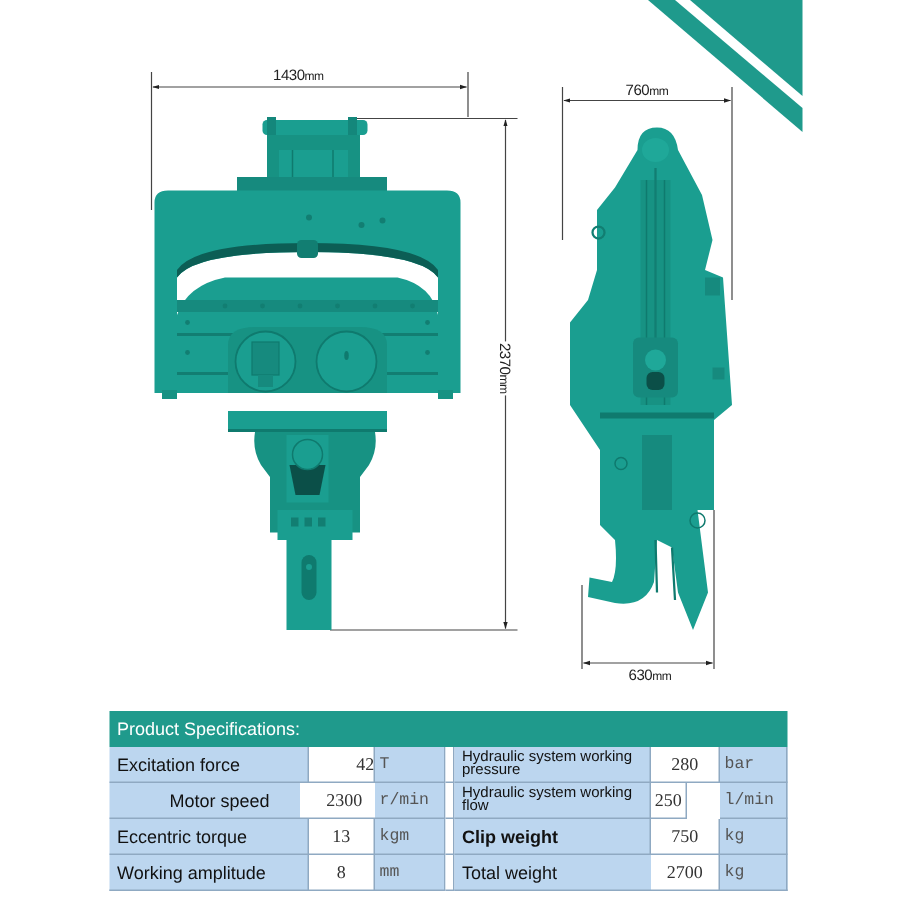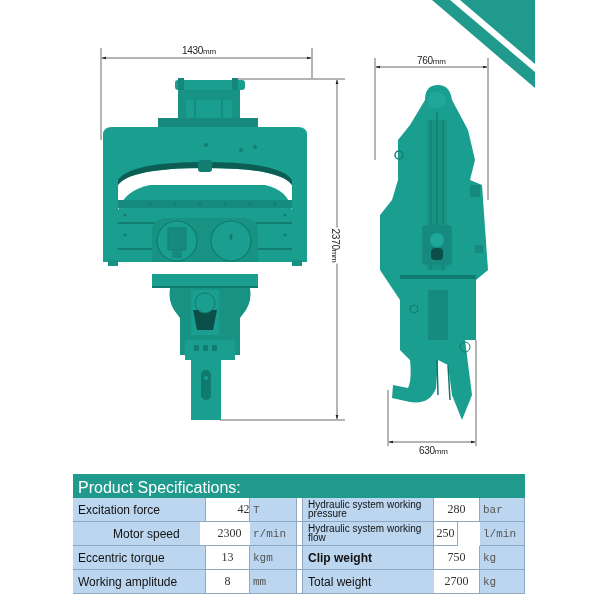--- a/index.html
+++ b/index.html
@@ -19,21 +19,21 @@
   
   .spec-table {
     position: absolute; left: 73px; top: 474px; width: 452px; height: 120px;
     border-bottom: 1px solid #9aa8b0;
   }
   .spec-header {
     position: absolute; left: 0; top: 0; width: 452px; height: 24px;
     background: #1f9a8c; color: #ffffff;
   }
   .spec-header .h-left {
-    position: absolute; left: 5px; top: 5px; font-size: 16px;
+    position: absolute; left: 5px; top: 5px; font-size: 12px;
   }
   .spec-header .h-right {
     position: absolute; left: 208px; top: 5px; font-size: 12px;
   }
   .spec-header .h-right .num { font-family: "Liberation Serif", serif; }
 
   .row { position: absolute; left: 0; width: 452px; height: 24px; }
   .cell { position: absolute; top: 0; height: 100%; border-right: 1px solid #8fa9c2; border-bottom: 1px solid #8fa9c2; }
   .c-label { background: #bcd6ef; font-size: 12px; color: #111; padding-left: 5px; display: flex; align-items: center; }
   .c-label.two-line { font-size: 10px; line-height: 9px; align-items: flex-start; padding-top: 2px; }

